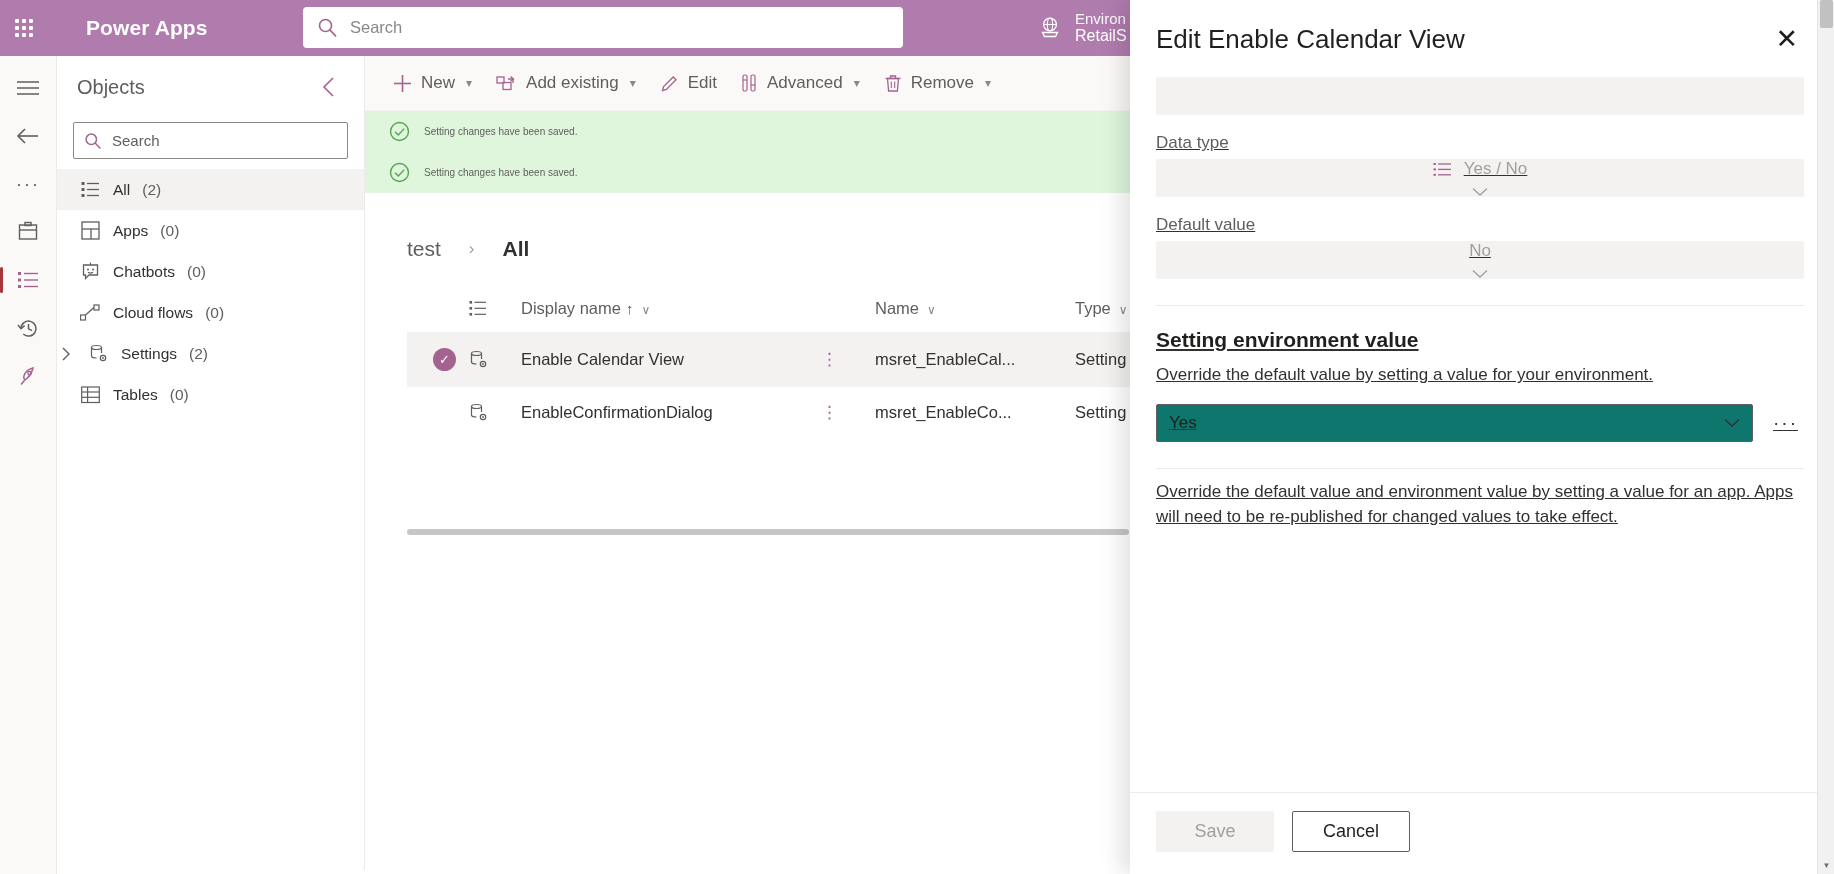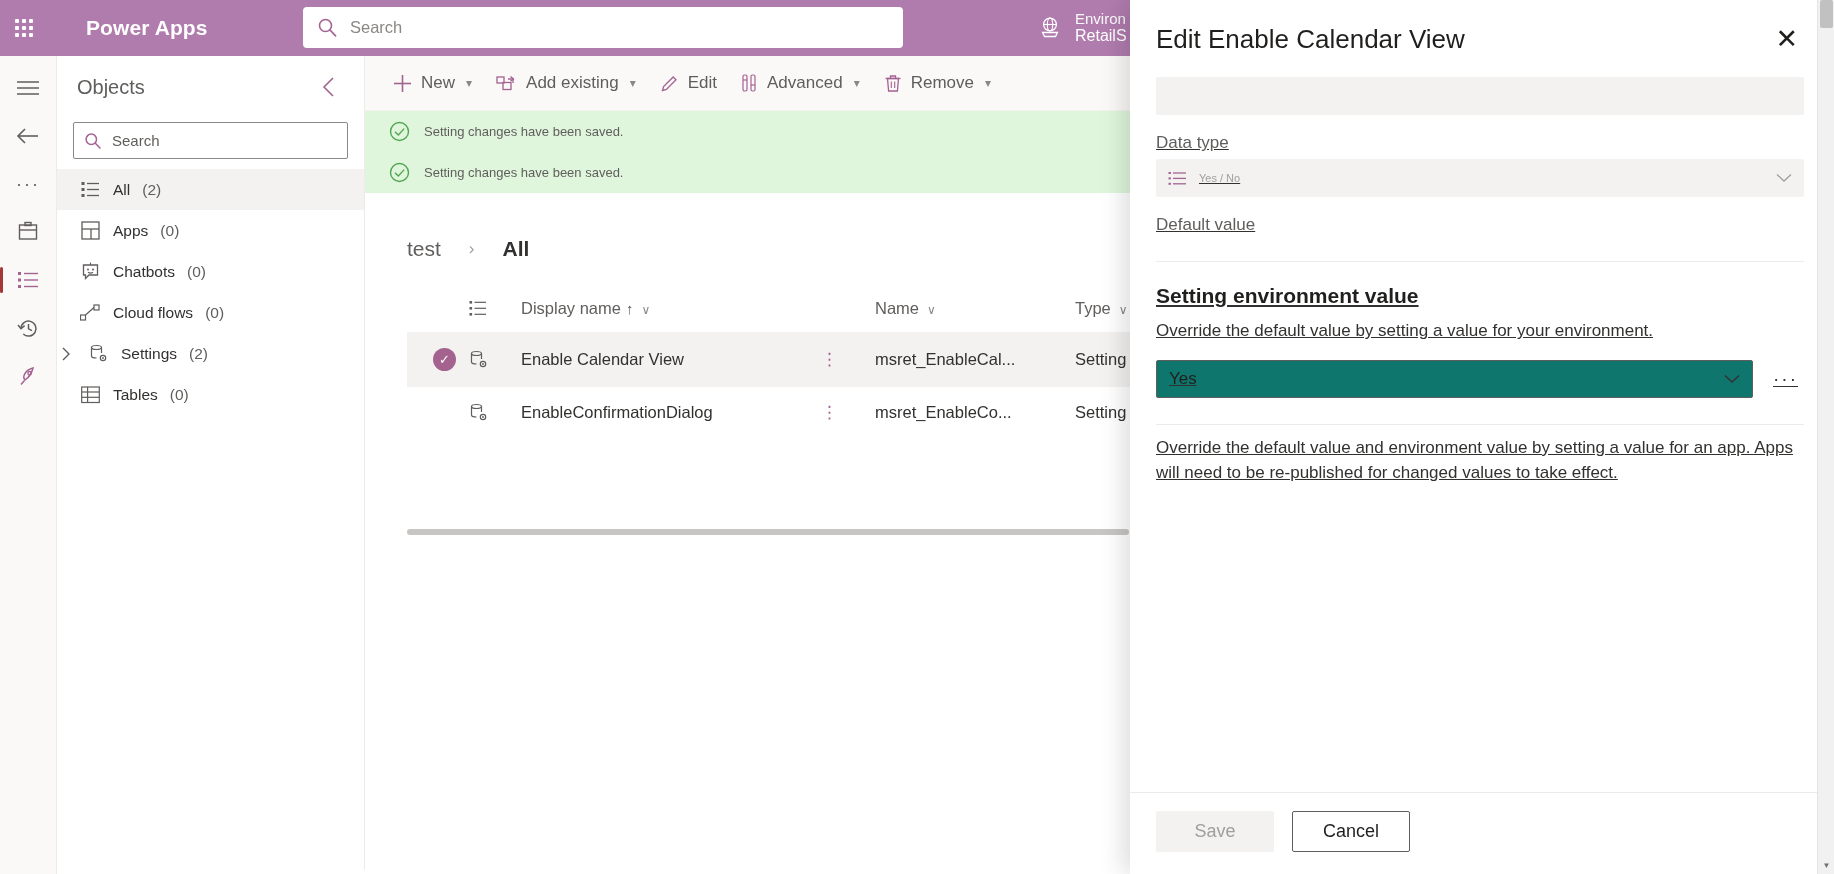--- a/index.html
+++ b/index.html
@@ -117,21 +117,21 @@
   }
   .cmd {
     display: flex; align-items: center; gap: 9px;
     padding: 8px 10px; cursor: pointer; color: #605e5c; font-size: 17px;
     white-space: nowrap;
   }
   .cmd .cv { font-size: 12px; color:#8a8886; margin-left: 2px; }
 
   .notif {
     background: #dff6dd; display: flex; align-items: center;
-    gap: 14px; padding: 10px 0 10px 24px; font-size: 13px; color: #605e5c;
+    gap: 14px; padding: 10px 0 10px 24px; font-size: 10px; color: #605e5c;
   }
   .notif-wrap { background: #dff6dd; }
 
   .breadcrumb {
     padding: 44px 0 0 42px; display: flex; align-items: center; gap: 28px;
   }
   .bc-item { font-size: 21px; color: #605e5c; cursor: pointer; }
   .bc-sep { font-size: 17px; color: #a19f9d; }
   .bc-current { font-size: 21px; color: #323130; font-weight: bold; }
 
@@ -187,21 +187,21 @@
   .panel-body { flex: 1; overflow: hidden; padding: 0 30px 0 26px; position: relative; text-decoration: underline; }
   .readonly-box {
     background: #f3f2f1; height: 38px; border-radius: 2px; margin-top: 22px;
     display: flex; align-items: center; padding: 0 12px;
     font-size: 17px; color: #a19f9d;
   }
   .fld-label { font-size: 17px; color: #605e5c; margin-top: 18px; margin-bottom: 6px; }
   .fld-disabled {
     background: #f3f2f1; height: 38px; border-radius: 2px;
     display: flex; align-items: center; padding: 0 12px;
-    font-size: 11px; color: #a19f9d; justify-content: space-between;
+    font-size: 17px; color: #a19f9d; justify-content: space-between; flex-direction: column;
   }
   .fld-disabled .left { display: flex; align-items: center; gap: 12px; }
   .fld-disabled .chevd { color: #a19f9d; font-size: 14px; }
   .divider { height: 1px; background: #edebe9; margin: 26px 0 0 0; }
   .sec-title { font-size: 21px; font-weight: bold; color: #201f1e; margin-top: 22px; }
   .sec-desc { font-size: 17px; color: #323130; line-height: 1.5; margin-top: 10px; }
   .combo-row { display: flex; align-items: center; gap: 14px; margin-top: 16px; }
   .combo {
     flex: 1; height: 38px; border: 1px solid #605e5c; border-radius: 2px;
     display: flex; align-items: center; justify-content: space-between;
@@ -655,20 +655,28 @@
           <span>Yes / No</span>
         </span>
         <span class="chevd">
           <svg width="16" height="10" viewBox="0 0 16 10">
             <polyline points="1,1.5 8,8 15,1.5" fill="none" stroke="#a19f9d" stroke-width="1.3"></polyline>
           </svg>
         </span>
       </div>
 
       <div class="fld-label">Default value</div>
+      <div class="fld-disabled">
+        <span>No</span>
+        <span class="chevd">
+          <svg width="16" height="10" viewBox="0 0 16 10">
+            <polyline points="1,1.5 8,8 15,1.5" fill="none" stroke="#a19f9d" stroke-width="1.3"></polyline>
+          </svg>
+        </span>
+      </div>
 
       <div class="divider"></div>
 
       <div class="sec-title">Setting environment value</div>
       <div class="sec-desc">Override the default value by setting a value for your environment.</div>
 
       <div class="combo-row">
         <div class="combo">
           <span>Yes</span>
           <span class="chevd">

